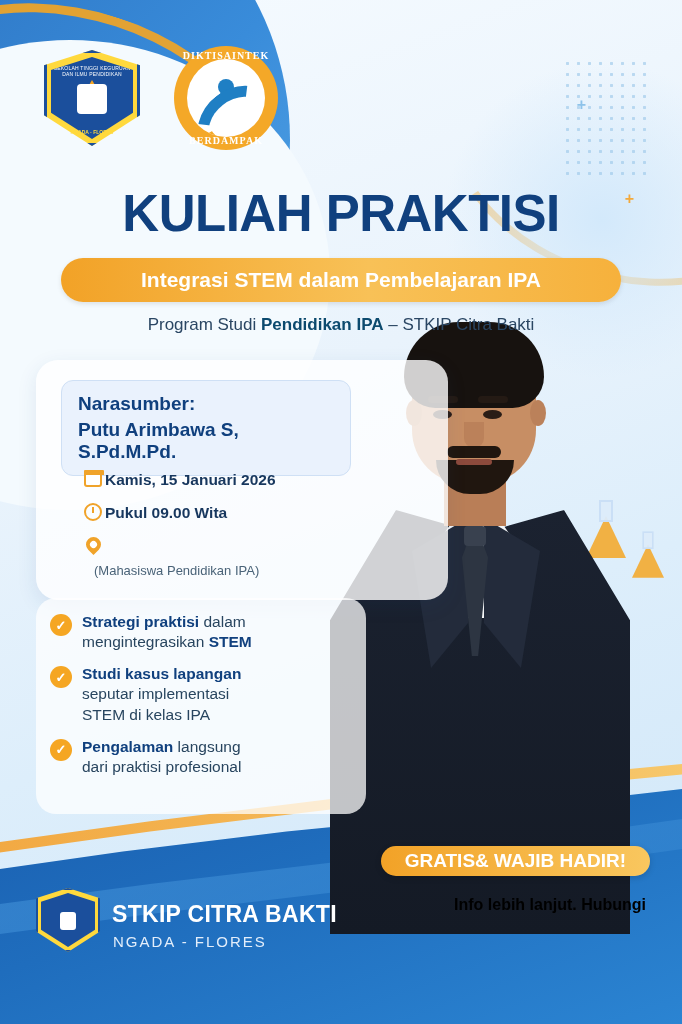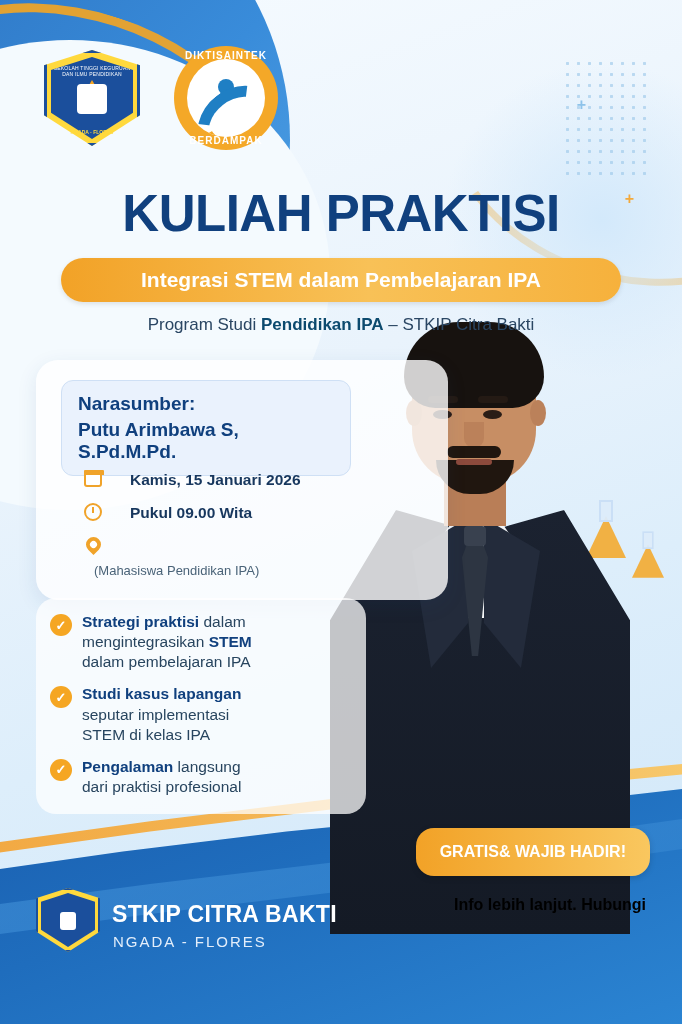--- a/index.html
+++ b/index.html
@@ -221,20 +221,21 @@
     bottom: 11px;
     text-align: center;
     color: #ffd93d;
     font-size: 5px;
     font-weight: bold;
   }
   .logo-dikti {
     width: 128px;
     height: 108px;
     position: relative;
+    font-family: Liberation Serif, serif;
   }
   .logo-dikti .ring {
     position: absolute;
     left: 50%;
     top: 50%;
     transform: translate(-50%,-50%);
     width: 104px;
     height: 104px;
     border-radius: 50%;
     background: #f4a828;
@@ -534,21 +535,21 @@
   }
   .detail-list {
     position: absolute;
     left: 28px;
     top: 110px;
     right: 16px;
   }
   .detail {
     display: flex;
     align-items: center;
-    gap: 26px;
+    gap: 1px;
     margin-bottom: 13px;
     padding-left: 20px;
   }
   .detail .ic {
     width: 20px;
     height: 20px;
     flex: 0 0 20px;
     position: relative;
   }
   .detail .txt {
@@ -722,26 +723,26 @@
     bottom: 74px;
     color: #e3eefb;
     font-size: 15px;
     letter-spacing: 2px;
     z-index: 7;
   }
   .gratis {
     position: absolute;
     right: 32px;
     bottom: 148px;
-    padding: 15px 24px;
+    padding: 4px 24px;
     border-radius: 18px;
     background: linear-gradient(90deg, #f2a227 0%, #f9c75f 100%);
     color: #ffffff;
     font-weight: bold;
-    font-size: 16px;
+    font-size: 19px;
     z-index: 7;
     box-shadow: 0 2px 6px rgba(0,0,0,.15);
   }
   .info-lbl {
     position: absolute;
     right: 36px;
     bottom: 110px;
     color: #000000;
     font-size: 16px;
     font-weight: bold;
@@ -884,21 +885,20 @@
       <div class="sub-note">(Mahasiswa Pendidikan IPA)</div>
     </div>
   </div>
 
   <div class="benefits">
     <div class="benefit">
       <div class="check">✓</div>
       <div class="benefit-txt">
         <b>Strategi praktisi</b><span> dalam</span><br>
         <span>mengintegrasikan </span><b>STEM</b><br>
-        <span>dalam pembelajaran IPA</span>
       </div>
     </div>
     <div class="benefit">
       <div class="check">✓</div>
       <div class="benefit-txt">
         <b>Studi kasus lapangan</b><br>
         <span>seputar implementasi</span><br>
         <span>STEM di kelas IPA</span>
       </div>
     </div>

